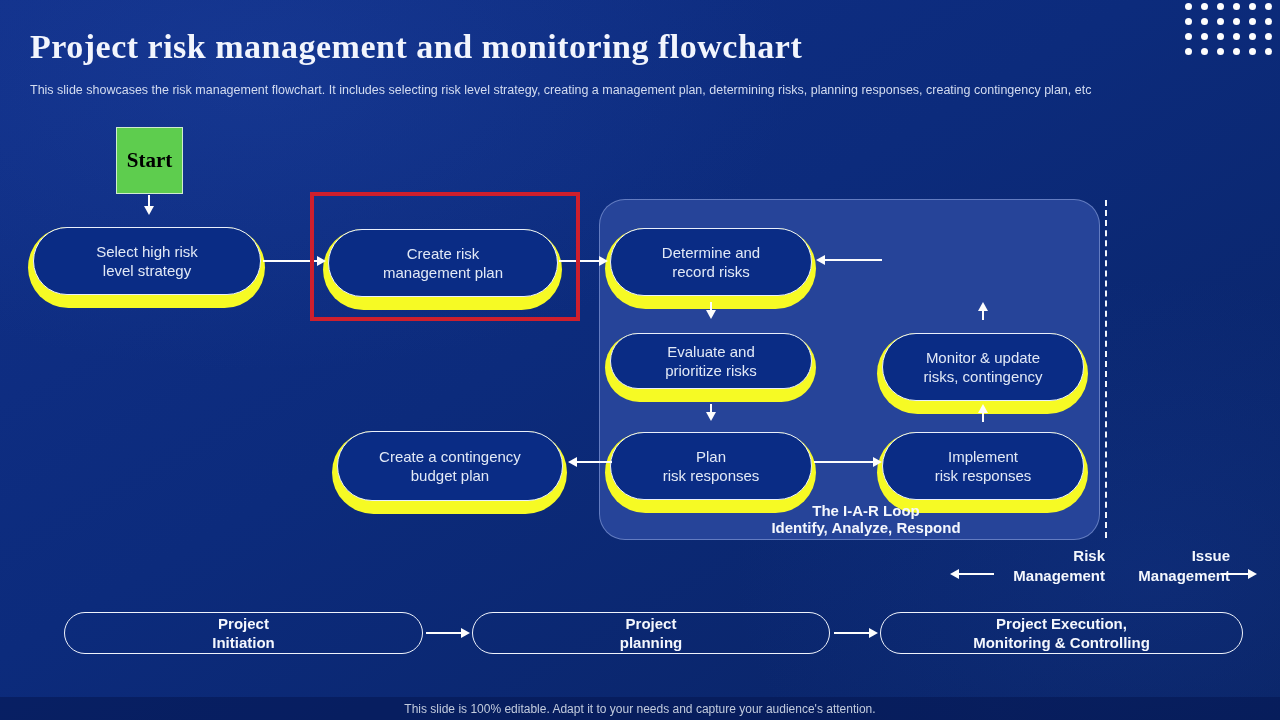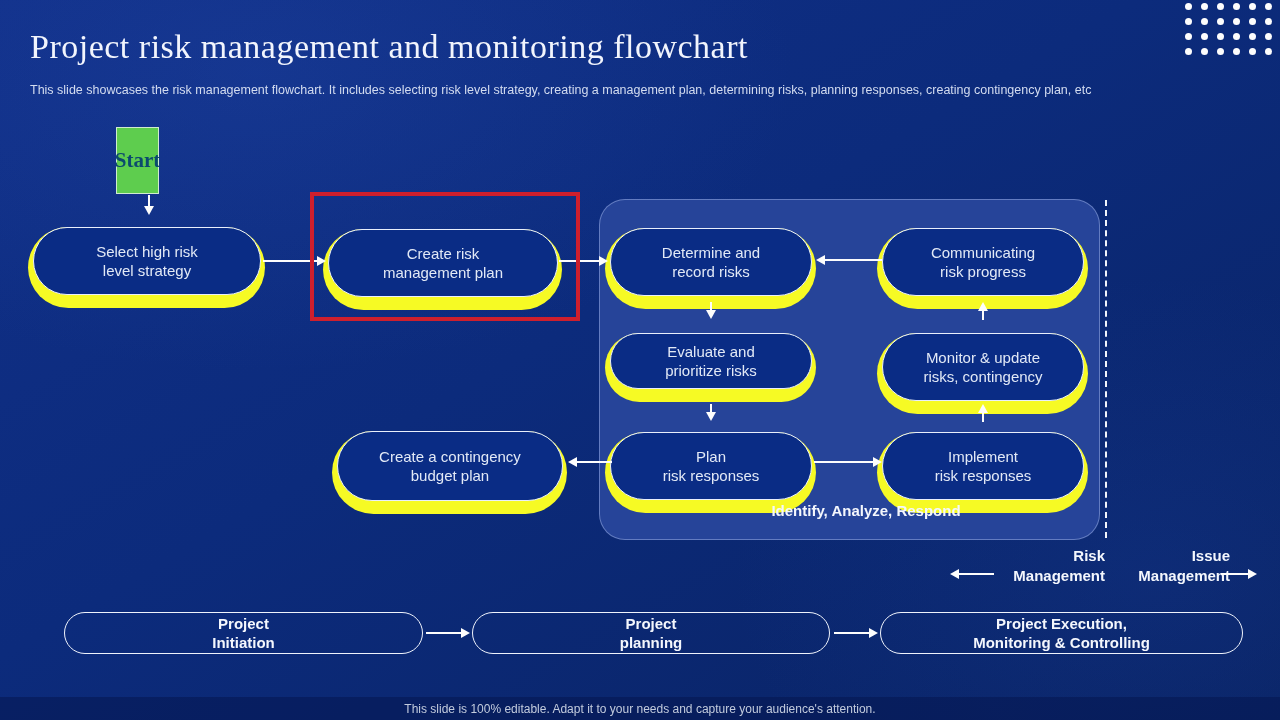--- a/index.html
+++ b/index.html
@@ -9,40 +9,40 @@
   .slide {
     position:relative; width:1280px; height:720px; overflow:hidden;
     background:
       radial-gradient(900px 500px at 20% 10%, rgba(40,80,180,0.25), rgba(0,0,0,0) 60%),
       radial-gradient(700px 500px at 90% 80%, rgba(30,70,170,0.20), rgba(0,0,0,0) 60%),
       linear-gradient(150deg, #113089 0%, #0c2b7c 45%, #092363 100%);
   }
 
   .title {
     position:absolute; left:30px; top:28px;
-    font-family:"Liberation Serif", serif; font-size:34px; font-weight:400;
+    font-family:"Liberation Serif", serif; font-size:34px; font-weight:700;
     color:#f2f5fd; letter-spacing:0.5px;
   }
   .subtitle {
     position:absolute; left:30px; top:83px; width:1100px;
     font-size:12.5px; color:#d3dcf0;
   }
 
   .dot-grid {
     position:absolute; left:1185px; top:3px;
     display:grid; grid-template-columns:repeat(6,7px); grid-auto-rows:7px;
     column-gap:9px; row-gap:8px;
   }
   .dot-grid span { width:7px; height:7px; border-radius:50%; background:#fdfdfd; }
 
   .start-box {
-    position:absolute; left:116px; top:127px; width:43px; height:67px;
+    position:absolute; left:116px; top:127px; width:67px; height:67px;
     background:#5ecd4e; border:1px solid #cfeccf;
     display:flex; align-items:center; justify-content:center;
-    font-family:"Liberation Serif", serif; font-weight:700; font-size:21px; color:#0c4a6e;
+    font-family:"Liberation Serif", serif; font-weight:700; font-size:21px; color:#000000;
   }
 
   .loop-panel {
     position:absolute; left:599px; top:199px; width:501px; height:341px;
     background:#264499; border:1px solid rgba(150,172,226,0.55); border-radius:26px;
   }
   .dashed-divider {
     position:absolute; left:1105px; top:200px; height:338px; width:0;
     border-left:2px dashed #f2f5fb;
   }
@@ -165,24 +165,20 @@
 level strategy</div>
   </div>
   <div class="node n2">
     <div class="bubble">Create risk
 management plan</div>
   </div>
   <div class="node n3">
     <div class="bubble">Determine and
 record risks</div>
   </div>
-  <div class="node n4">
-    <div class="bubble">Communicating
-risk progress</div>
-  </div>
   <div class="node n5">
     <div class="bubble">Evaluate and
 prioritize risks</div>
   </div>
   <div class="node n6">
     <div class="bubble">Monitor &amp; update
 risks, contingency</div>
   </div>
   <div class="node n7">
     <div class="bubble">Plan
@@ -202,20 +198,21 @@
   <div class="arrow ar-h ar-right" style="left:559px; top:260px; width:41px;"></div>
   <div class="arrow ar-h ar-left" style="left:824px; top:259px; width:58px;"></div>
   <div class="arrow ar-v ar-down" style="left:710px; top:302px; height:9px;"></div>
   <div class="arrow ar-v ar-up" style="left:982px; top:310px; height:10px;"></div>
   <div class="arrow ar-v ar-down" style="left:710px; top:404px; height:9px;"></div>
   <div class="arrow ar-v ar-up" style="left:982px; top:412px; height:10px;"></div>
   <div class="arrow ar-h ar-right" style="left:814px; top:461px; width:60px;"></div>
   <div class="arrow ar-h ar-left" style="left:576px; top:461px; width:36px;"></div>
 
   <div class="iar-block">
+    <div class="iar-title">The I-A-R Loop</div>
     <div class="iar-sub">Identify, Analyze, Respond</div>
   </div>
 
   <div class="lane-label lane-risk">Risk
 Management</div>
   <div class="lane-label lane-issue">Issue
 Management</div>
   <div class="arrow ar-h ar-left" style="left:958px; top:573px; width:36px;"></div>
   <div class="arrow ar-h ar-right" style="left:1221px; top:573px; width:28px;"></div>
 

